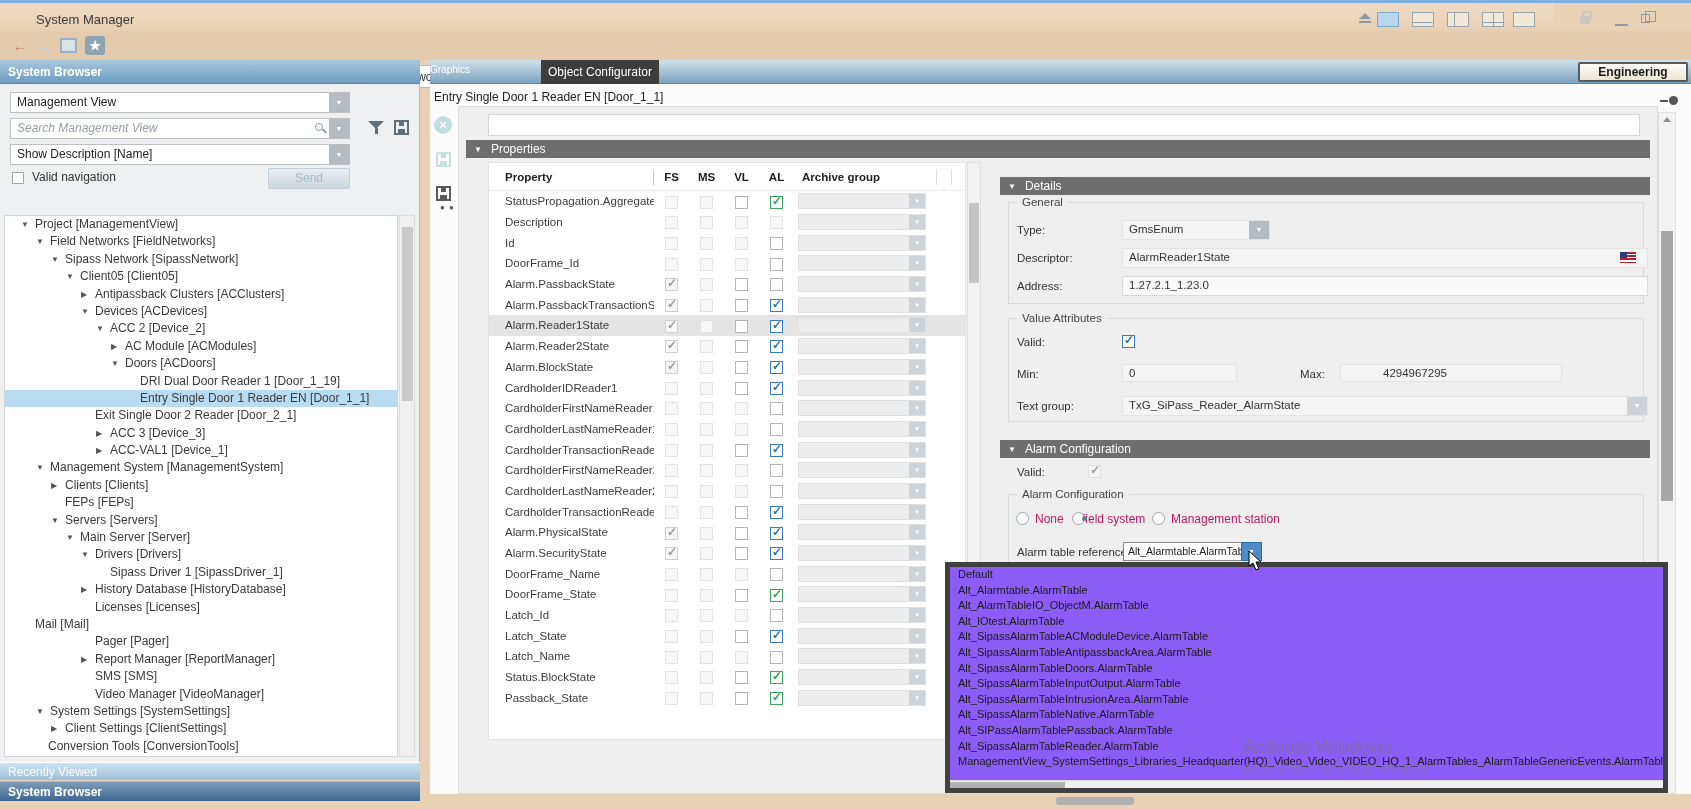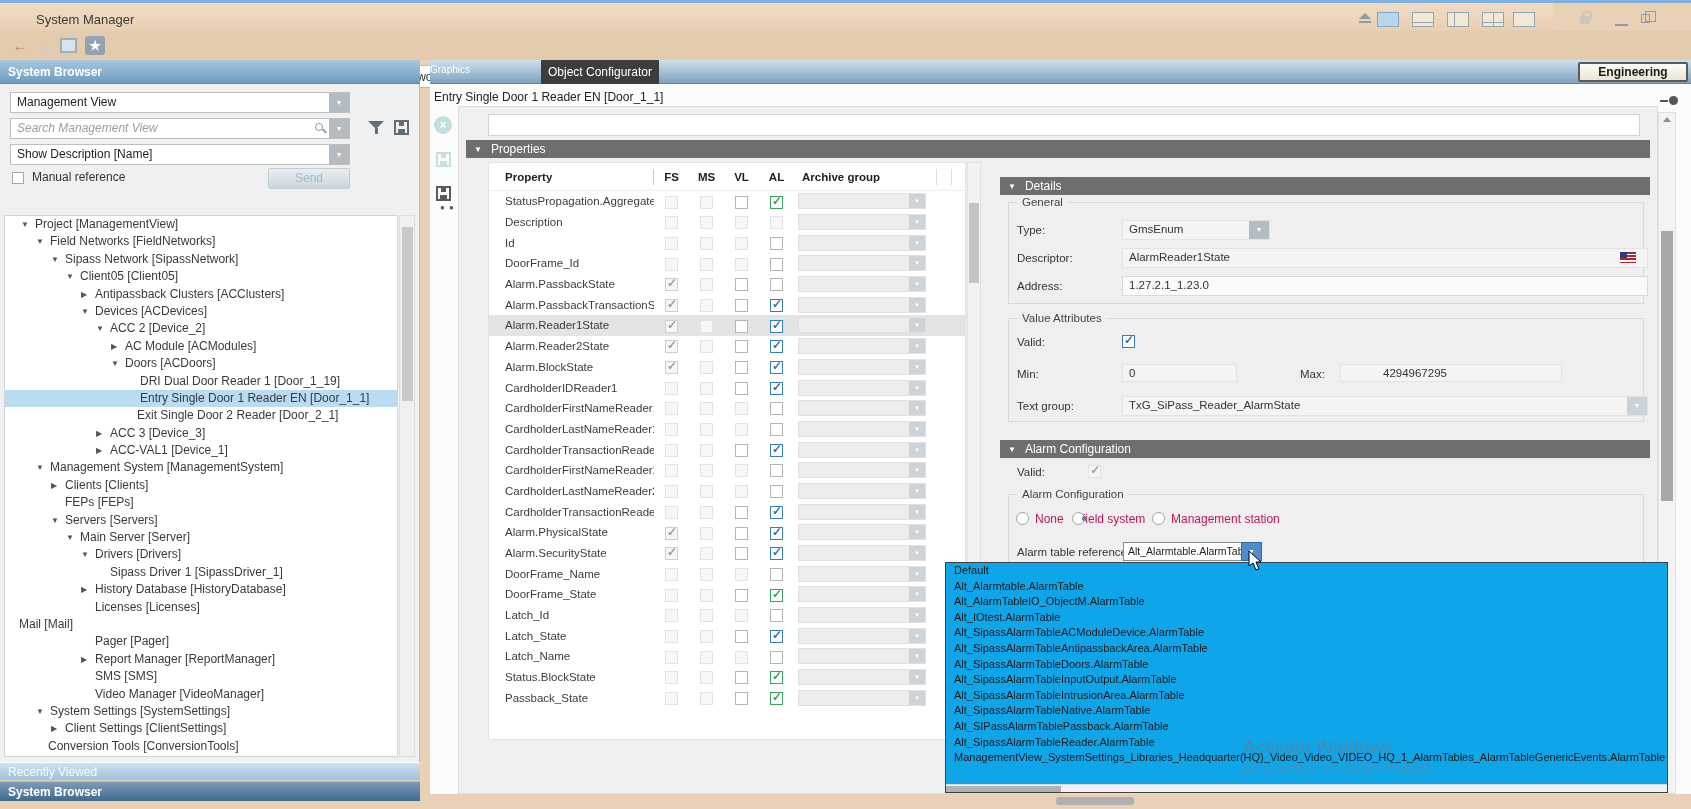--- a/index.html
+++ b/index.html
@@ -126,21 +126,21 @@
   .fld.combo{padding-right:20px}
   .usflag{position:absolute;width:16px;height:11px;background:repeating-linear-gradient(to bottom,#b22234 0 1.6px,#fff 1.6px 3.2px)}
   .usflag::after{content:"";position:absolute;left:0;top:0;width:7px;height:6px;background:#2c3e7a}
   .radio{display:inline-block;width:13px;height:13px;border:1px solid #9aa4ac;border-radius:50%;background:#fff;vertical-align:-2px}
   .radio.sel::after{content:"";display:block;width:5px;height:5px;border-radius:50%;background:#6b7e8c;margin:3px}
   .rlabel{font-size:12px;color:#be185d;margin-left:6px}
   #alarm-ref-combo{left:1123px;top:542px;width:119px;height:19px;background:#fff;border:1px solid #8a8a8a;font-size:10.5px;line-height:17px;padding-left:4px;white-space:nowrap;overflow:hidden;color:#222}
   #alarm-ref-arrow{left:1241px;top:542px;width:21px;height:19px;background:#4f8cc9;border:1px solid #2c6da8;color:#fff;font-size:7px;text-align:center;line-height:17px}
 
   
-  #popup{left:945px;top:562px;width:723px;height:231px;background:#0ea5e9;border:1px solid #404040;z-index:50}
+  #popup{left:945px;top:562px;width:723px;height:231px;background:#8b5cf6;border:5px solid #404040;z-index:50}
   .pitem{height:15.6px;line-height:15.6px;font-size:11px;color:#1a1a1a;padding-left:8px;white-space:nowrap;overflow:hidden}
   #popup-hscroll{position:absolute;left:0;bottom:0;width:100%;height:8px;background:#f0f0f0;border-top:1px solid #d8d8d8}
   #popup-hthumb{position:absolute;left:0;top:1px;width:115px;height:6px;background:#b0b0b0}
 
   
   #right-scroll{left:1658px;top:112px;width:18px;height:682px;background:#f3f3f3;border:1px solid #e0e0e0}
   #right-up{width:0;height:0;border-left:4px solid transparent;border-right:4px solid transparent;border-bottom:5px solid #8f8f8f;margin:4px auto 0}
   #right-thumb{position:absolute;left:2px;top:118px;width:12px;height:270px;background:#a8a8a8}
   #pin-icon{left:1660px;top:96px;width:18px;height:9px}
   #pin-icon .pline{position:absolute;left:0;top:3.5px;width:8px;height:2px;background:#555}
@@ -214,21 +214,21 @@
   <div class="abs" id="filter-icon">
       <div class="tri"></div>
       <div class="stem"></div>
     </div>
   <div class="floppy" id="save-filter-icon"></div>
   <div class="sel" id="desc-select">
     <span>Show Description [Name]</span>
     <span class="selarrow">▼</span>
   </div>
   <div class="abs" id="manual-cb"></div>
-  <div class="abs" id="manual-label">Manual reference</div>
+  <div class="abs" id="manual-label">Valid navigation</div>
   <div class="abs" id="send-btn">Send</div>
   <div class="abs" id="tree-box">
       <div class="titem" style="padding-left: 16px;">
         <span class="tarrow">▼</span>
         <span class="tlabel">Project [ManagementView]</span>
       </div>
       <div class="titem" style="padding-left: 31px;">
         <span class="tarrow">▼</span>
         <span class="tlabel">Field Networks [FieldNetworks]</span>
       </div>
@@ -261,21 +261,21 @@
         <span class="tlabel">Doors [ACDoors]</span>
       </div>
       <div class="titem" style="padding-left: 121px;">
         <span class="tarrow"></span>
         <span class="tlabel">DRI Dual Door Reader 1 [Door_1_19]</span>
       </div>
       <div class="titem tsel" style="padding-left: 121px;">
         <span class="tarrow"></span>
         <span class="tlabel">Entry Single Door 1 Reader EN [Door_1_1]</span>
       </div>
-      <div class="titem" style="padding-left: 118px;">
+      <div class="titem" style="padding-left: 76px;">
         <span class="tarrow"></span>
         <span class="tlabel">Exit Single Door 2 Reader [Door_2_1]</span>
       </div>
       <div class="titem" style="padding-left: 91px;">
         <span class="tarrow">▶</span>
         <span class="tlabel">ACC 3 [Device_3]</span>
       </div>
       <div class="titem" style="padding-left: 91px;">
         <span class="tarrow">▶</span>
         <span class="tlabel">ACC-VAL1 [Device_1]</span>
@@ -309,21 +309,21 @@
         <span class="tlabel">Sipass Driver 1 [SipassDriver_1]</span>
       </div>
       <div class="titem" style="padding-left: 76px;">
         <span class="tarrow">▶</span>
         <span class="tlabel">History Database [HistoryDatabase]</span>
       </div>
       <div class="titem" style="padding-left: 76px;">
         <span class="tarrow"></span>
         <span class="tlabel">Licenses [Licenses]</span>
       </div>
-      <div class="titem" style="">
+      <div class="titem" style=" margin-left: 16px;">
         <span class="tarrow"></span>
         <span class="tlabel">Mail [Mail]</span>
       </div>
       <div class="titem" style="padding-left: 76px;">
         <span class="tarrow"></span>
         <span class="tlabel">Pager [Pager]</span>
       </div>
       <div class="titem" style="padding-left: 76px;">
         <span class="tarrow">▶</span>
         <span class="tlabel">Report Manager [ReportManager]</span>

